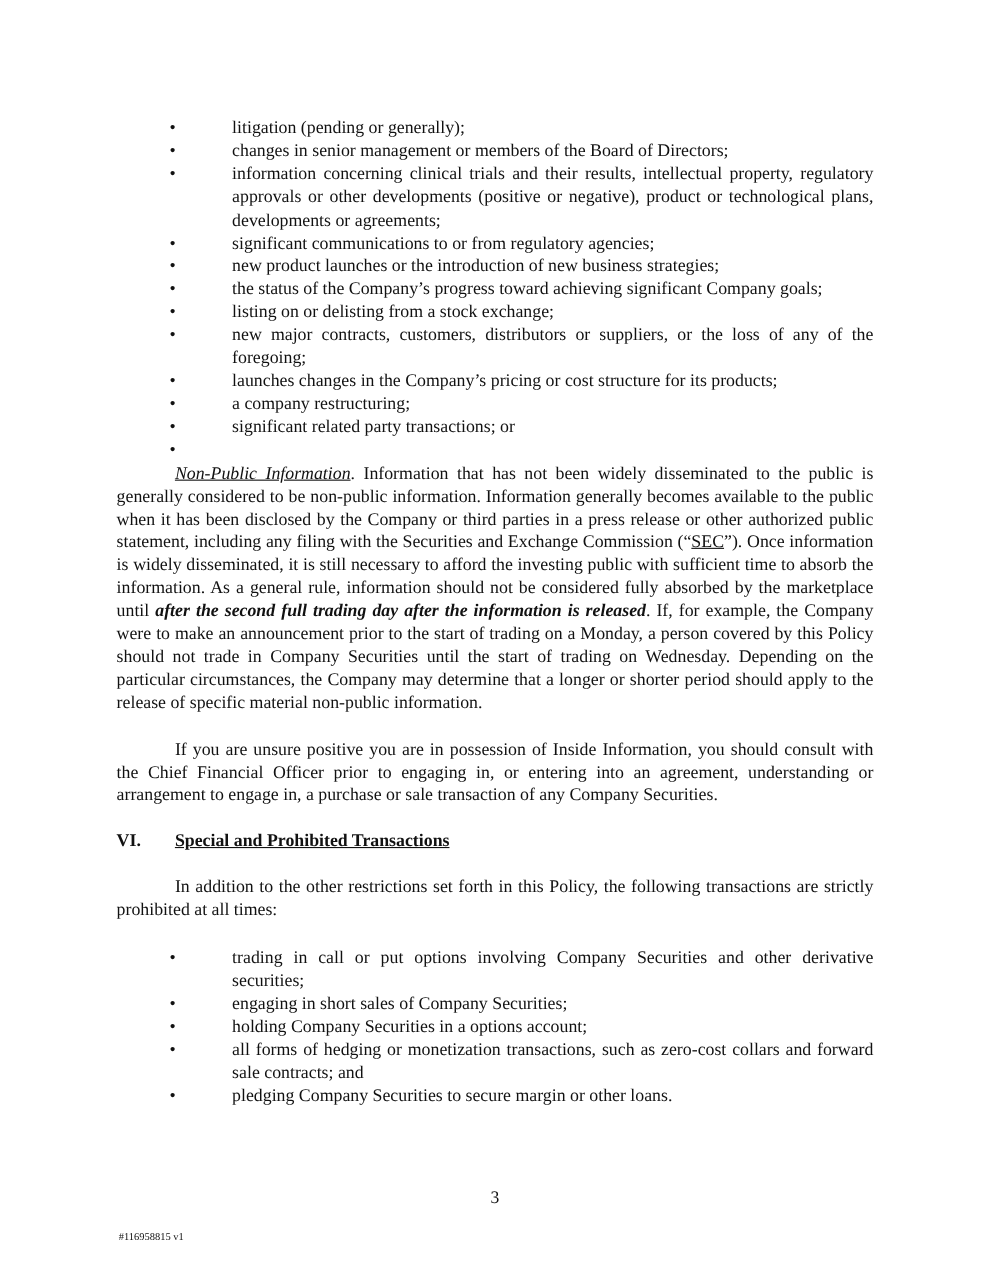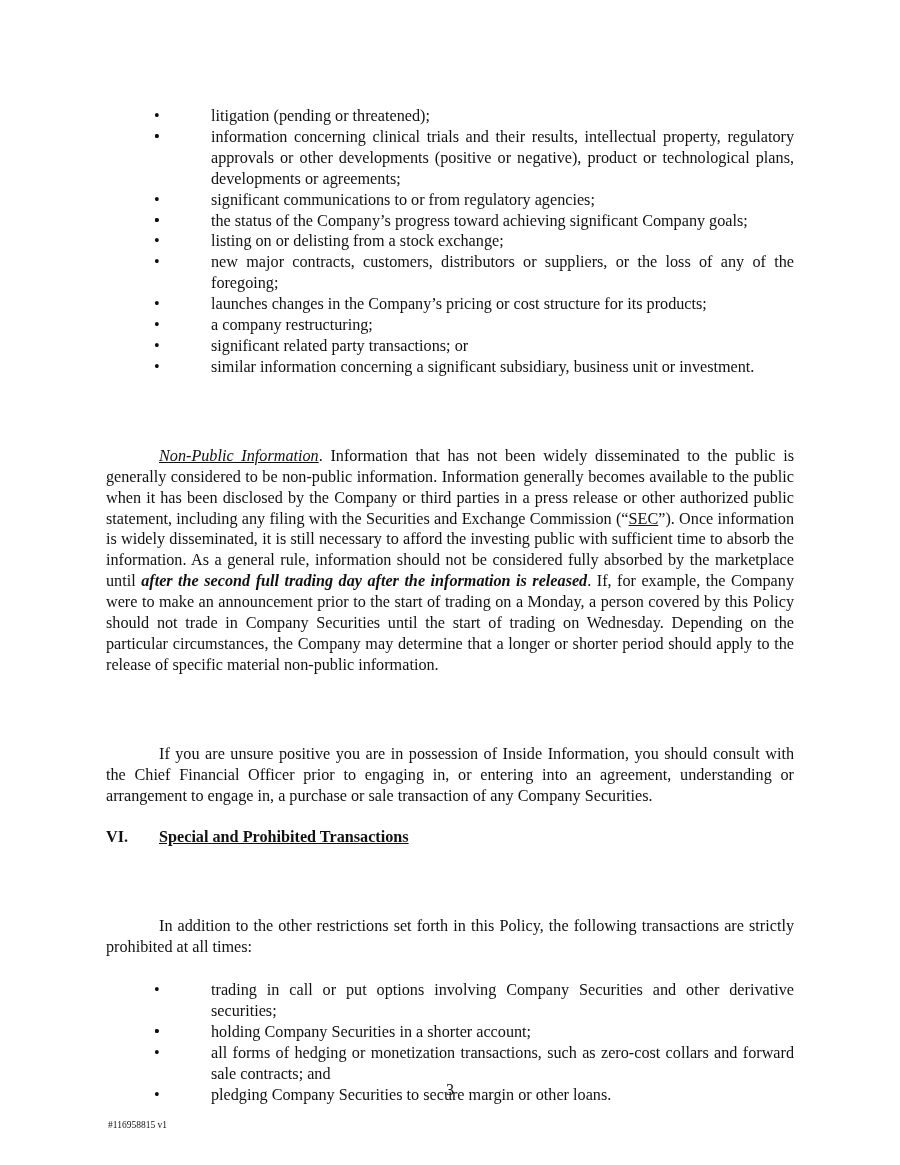--- a/index.html
+++ b/index.html
@@ -5,52 +5,52 @@
   html, body { margin: 0; padding: 0; background: #ffffff; }
   body { width: 900px; height: 1165px; position: relative; overflow: hidden;
          font-family: "Liberation Serif", "DejaVu Serif", serif; color: #111; }
   .page { position: absolute; left: 0; top: 0; width: 900px; height: 1165px; }
   .content { position: absolute; left: 106px; top: 106px; width: 688px;
              font-size: 16.2px; line-height: 20.9px; }
   ul.bullets { list-style: none; margin: 0; padding: 0; }
   ul.bullets li { position: relative; padding-left: 105px; text-align: justify; }
   ul.bullets li .dot { position: absolute; left: 48px; top: 0; }
   p { margin: 0; text-align: justify; }
-  .indent { text-indent: 53px; margin-top: 47px; }
+  .indent { text-indent: 53px; }
   .u { text-decoration: underline; }
   .i { font-style: italic; }
   .bi { font-style: italic; font-weight: bold; }
   .heading { font-weight: bold; display: flex; }
   .heading .num { width: 53px; }
   .heading .title { text-decoration: underline; }
   .gap1 { height: 21px; }
   .gap2 { height: 22px; }
   .pagenum { position: absolute; top: 1081px; left: 0; width: 900px; text-align: center;
              font-size: 16px; }
   .docid { position: absolute; left: 108px; top: 1120px; font-size: 9.5px; text-align: right; }
 </style>
 </head>
 <body>
 
 <div class="page">
   <div class="content">
 
     <ul class="bullets">
-      <li><span class="dot">•</span><span>litigation (pending or threatened);</span></li>
-      <li><span class="dot">•</span></li>
+      <li><span class="dot">•</span><span>litigation (pending or generally);</span></li>
+      <li><span class="dot">•</span><span>changes in senior management or members of the Board of Directors;</span></li>
       <li><span class="dot">•</span><span>information concerning clinical trials and their results, intellectual property, regulatory approvals or other developments (positive or negative), product or technological plans, developments or agreements;</span></li>
       <li><span class="dot">•</span><span>significant communications to or from regulatory agencies;</span></li>
-      <li><span class="dot">•</span></li>
+      <li><span class="dot">•</span><span>new product launches or the introduction of new business strategies;</span></li>
       <li><span class="dot">•</span><span>the status of the Company’s progress toward achieving significant Company goals;</span></li>
       <li><span class="dot">•</span><span>listing on or delisting from a stock exchange;</span></li>
       <li><span class="dot">•</span><span>new major contracts, customers, distributors or suppliers, or the loss of any of the foregoing;</span></li>
       <li><span class="dot">•</span><span>launches changes in the Company’s pricing or cost structure for its products;</span></li>
       <li><span class="dot">•</span><span>a company restructuring;</span></li>
       <li><span class="dot">•</span><span>significant related party transactions; or</span></li>
-      <li><span class="dot">•</span><span>similar information concerning a significant subsidiary, business unit or investment.</span></li>
+      <li><span class="dot">•</span></li>
     </ul>
 
     <div class="gap1"></div>
 
     <p class="indent"><span class="u i">Non-Public Information</span><span>. Information that has not been widely disseminated to the public is generally considered to be non-public information. Information generally becomes available to the public when it has been disclosed by the Company or third parties in a press release or other authorized public statement, including any filing with the Securities and Exchange Commission (“</span><span class="u">SEC</span><span>”). Once information is widely disseminated, it is still necessary to afford the investing public with sufficient time to absorb the information. As a general rule, information should not be considered fully absorbed by the marketplace until </span><span class="bi">after the second full trading day after the information is released</span><span>. If, for example, the Company were to make an announcement prior to the start of trading on a Monday, a person covered by this Policy should not trade in Company Securities until the start of trading on Wednesday. Depending on the particular circumstances, the Company may determine that a longer or shorter period should apply to the release of specific material non-public information.</span></p>
 
     <div class="gap1"></div>
 
     <p class="indent">If you are unsure positive you are in possession of Inside Information, you should consult with the Chief Financial Officer prior to engaging in, or entering into an agreement, understanding or arrangement to engage in, a purchase or sale transaction of any Company Securities.</p>
 
@@ -62,22 +62,22 @@
     </div>
 
     <div class="gap1"></div>
 
     <p class="indent">In addition to the other restrictions set forth in this Policy, the following transactions are strictly prohibited at all times:</p>
 
     <div class="gap2"></div>
 
     <ul class="bullets">
       <li><span class="dot">•</span><span>trading in call or put options involving Company Securities and other derivative securities;</span></li>
-      <li><span class="dot">•</span></li>
-      <li><span class="dot">•</span><span>holding Company Securities in a shorter account;</span></li>
+      <li><span class="dot">•</span><span>engaging in short sales of Company Securities;</span></li>
+      <li><span class="dot">•</span><span>holding Company Securities in a options account;</span></li>
       <li><span class="dot">•</span><span>all forms of hedging or monetization transactions, such as zero-cost collars and forward sale contracts; and</span></li>
       <li><span class="dot">•</span><span>pledging Company Securities to secure margin or other loans.</span></li>
     </ul>
   </div>
 
   <div class="pagenum">3</div>
   <div class="docid">#116958815 v1</div>
 </div>
 
 </body></html>

